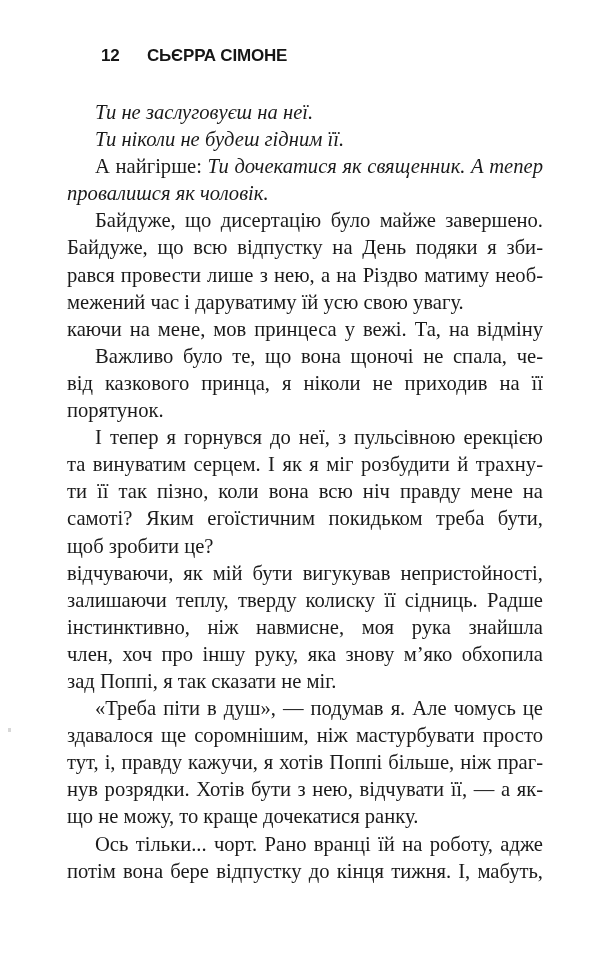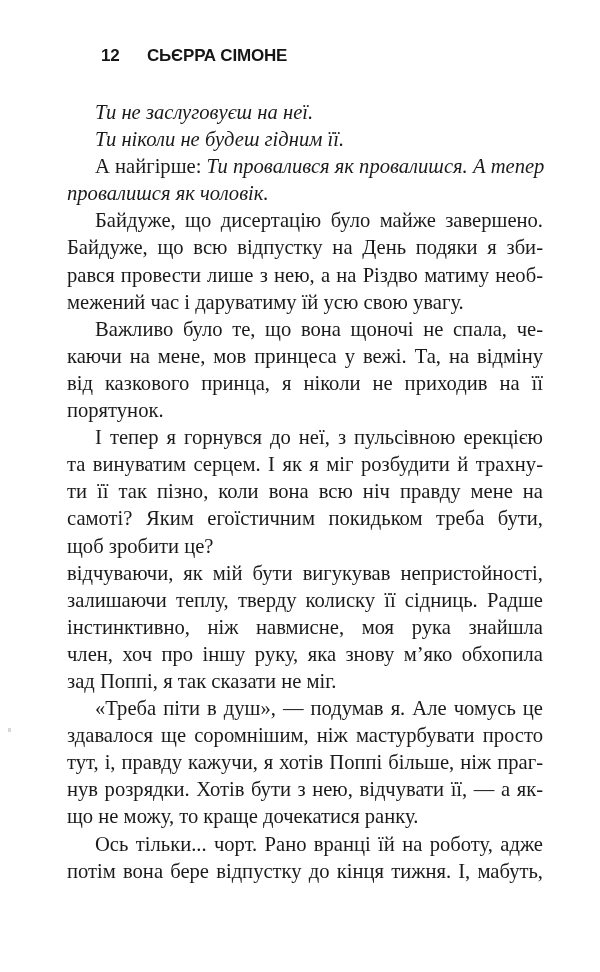--- a/index.html
+++ b/index.html
@@ -68,28 +68,28 @@
 </head>
 <body>
 
 <div class="running-head">
   <span class="page-num">12</span><span>СЬЄРРА СІМОНЕ</span>
 </div>
 
 <div class="page-body" id="page-body">
     <span class="line indent last"><span class="it">Ти не заслуговуєш на неї.</span></span>
     <span class="line indent last"><span class="it">Ти ніколи не будеш гідним її.</span></span>
-    <span class="line indent"><span>А найгірше: </span><span class="it">Ти провалився як провалишся. А тепер</span></span>
+    <span class="line indent"><span>А найгірше: </span><span class="it">Ти дочекатися як священник. А тепер</span></span>
     <span class="line last"><span class="it">провалишся як чоловік.</span></span>
     <span class="line indent"><span>Байдуже, що дисертацію було майже завершено.</span></span>
     <span class="line"><span>Байдуже, що всю відпустку на День подяки я зби-</span></span>
     <span class="line"><span>рався провести лише з нею, а на Різдво матиму необ-</span></span>
     <span class="line last"><span>межений час і даруватиму їй усю свою увагу.</span></span>
+    <span class="line"><span>каючи на мене, мов принцеса у вежі. Та, на відміну</span></span>
     <span class="line indent"><span>Важливо було те, що вона щоночі не спала, че-</span></span>
-    <span class="line"><span>каючи на мене, мов принцеса у вежі. Та, на відміну</span></span>
     <span class="line"><span>від казкового принца, я ніколи не приходив на її</span></span>
     <span class="line last"><span>порятунок.</span></span>
     <span class="line indent"><span>І тепер я горнувся до неї, з пульсівною ерекцією</span></span>
     <span class="line"><span>та винуватим серцем. І як я міг розбудити й трахну-</span></span>
     <span class="line"><span>ти її так пізно, коли вона всю ніч правду мене на</span></span>
     <span class="line"><span>самоті? Яким егоїстичним покидьком треба бути,</span></span>
     <span class="line last"><span>щоб зробити це?</span></span>
     <span class="line"><span>відчуваючи, як мій бути вигукував непристойності,</span></span>
     <span class="line"><span>залишаючи теплу, тверду колиску її сідниць. Радше</span></span>
     <span class="line"><span>інстинктивно, ніж навмисне, моя рука знайшла</span></span>

